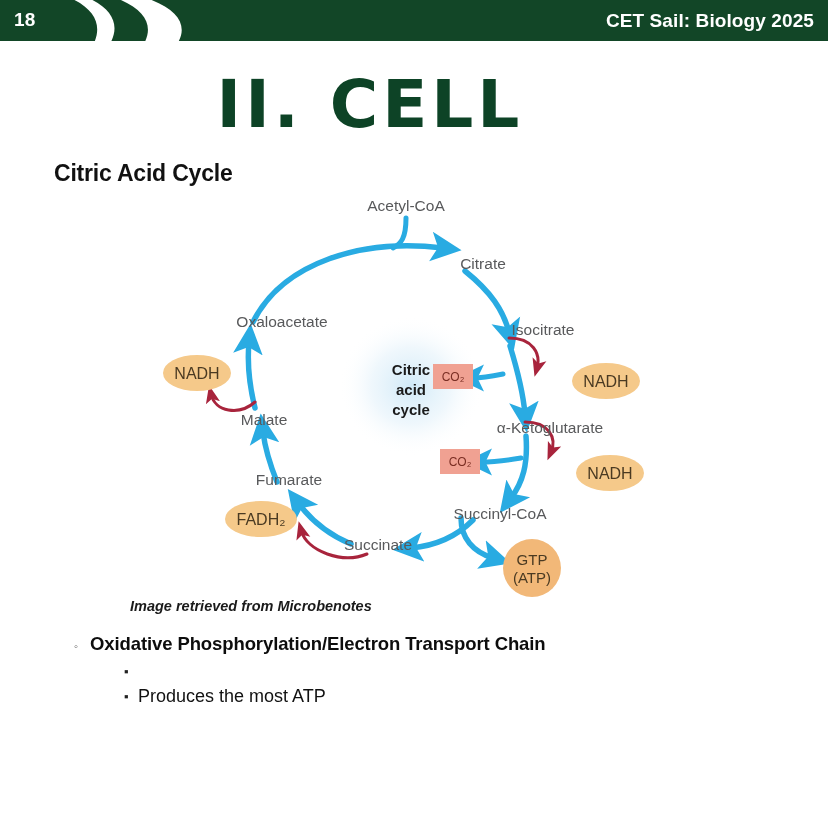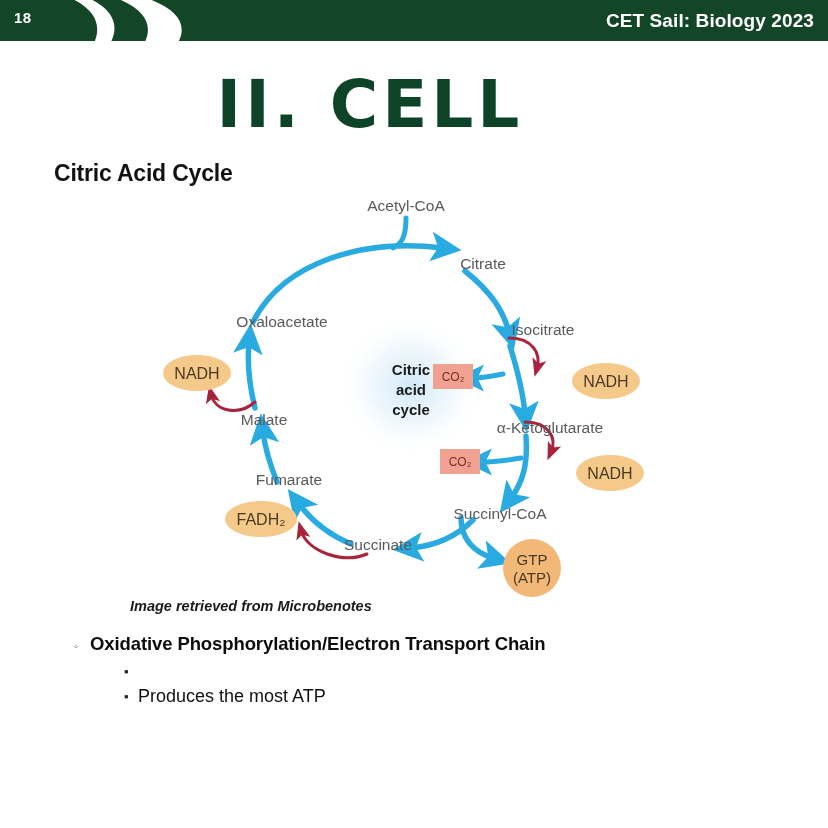--- a/index.html
+++ b/index.html
@@ -14,21 +14,21 @@
   
   .header {
     position: absolute; top: 0; left: 0;
     width: 828px; height: 41px;
     background: #124627;
     overflow: hidden;
   }
   .header-swoosh { position: absolute; top: 0; left: 0; }
   .page-number {
     position: absolute; left: 14px; top: 9px;
-    color: #ffffff; font-size: 15px; font-weight: bold;
+    color: #ffffff; font-size: 19px; font-weight: bold;
     letter-spacing: 0.3px; z-index: 3;
   }
   .header-title {
     position: absolute; right: 14px; top: 10px;
     color: #ffffff; font-size: 19px; font-weight: bold;
     letter-spacing: 0.1px; z-index: 3;
   }
 
   
   .slide-title {
@@ -85,21 +85,21 @@
 <body>
 
 <div class="slide">
 
   <div class="header">
     <svg class="header-swoosh" width="280" height="41" viewBox="0 0 280 41">
       <path d="M60 -6 C 96 6, 104 26, 92 47 L 108 47 C 122 26, 114 6, 78 -6 Z" fill="#ffffff"></path>
       <path d="M104 -6 C 146 6, 156 26, 142 47 L 175 47 C 191 26, 179 6, 133 -6 Z" fill="#ffffff"></path>
     </svg>
     <div class="page-number">18</div>
-    <div class="header-title">CET Sail: Biology 2023</div>
+    <div class="header-title">CET Sail: Biology 2025</div>
   </div>
 
   <div class="slide-title">II. CELL</div>
 
   <div class="section-heading">Citric Acid Cycle</div>
 
   <div class="diagram">
     <svg width="540" height="420" viewBox="0 0 540 420">
       <defs>
         <radialGradient id="centerGlow" cx="50%" cy="50%" r="50%">

